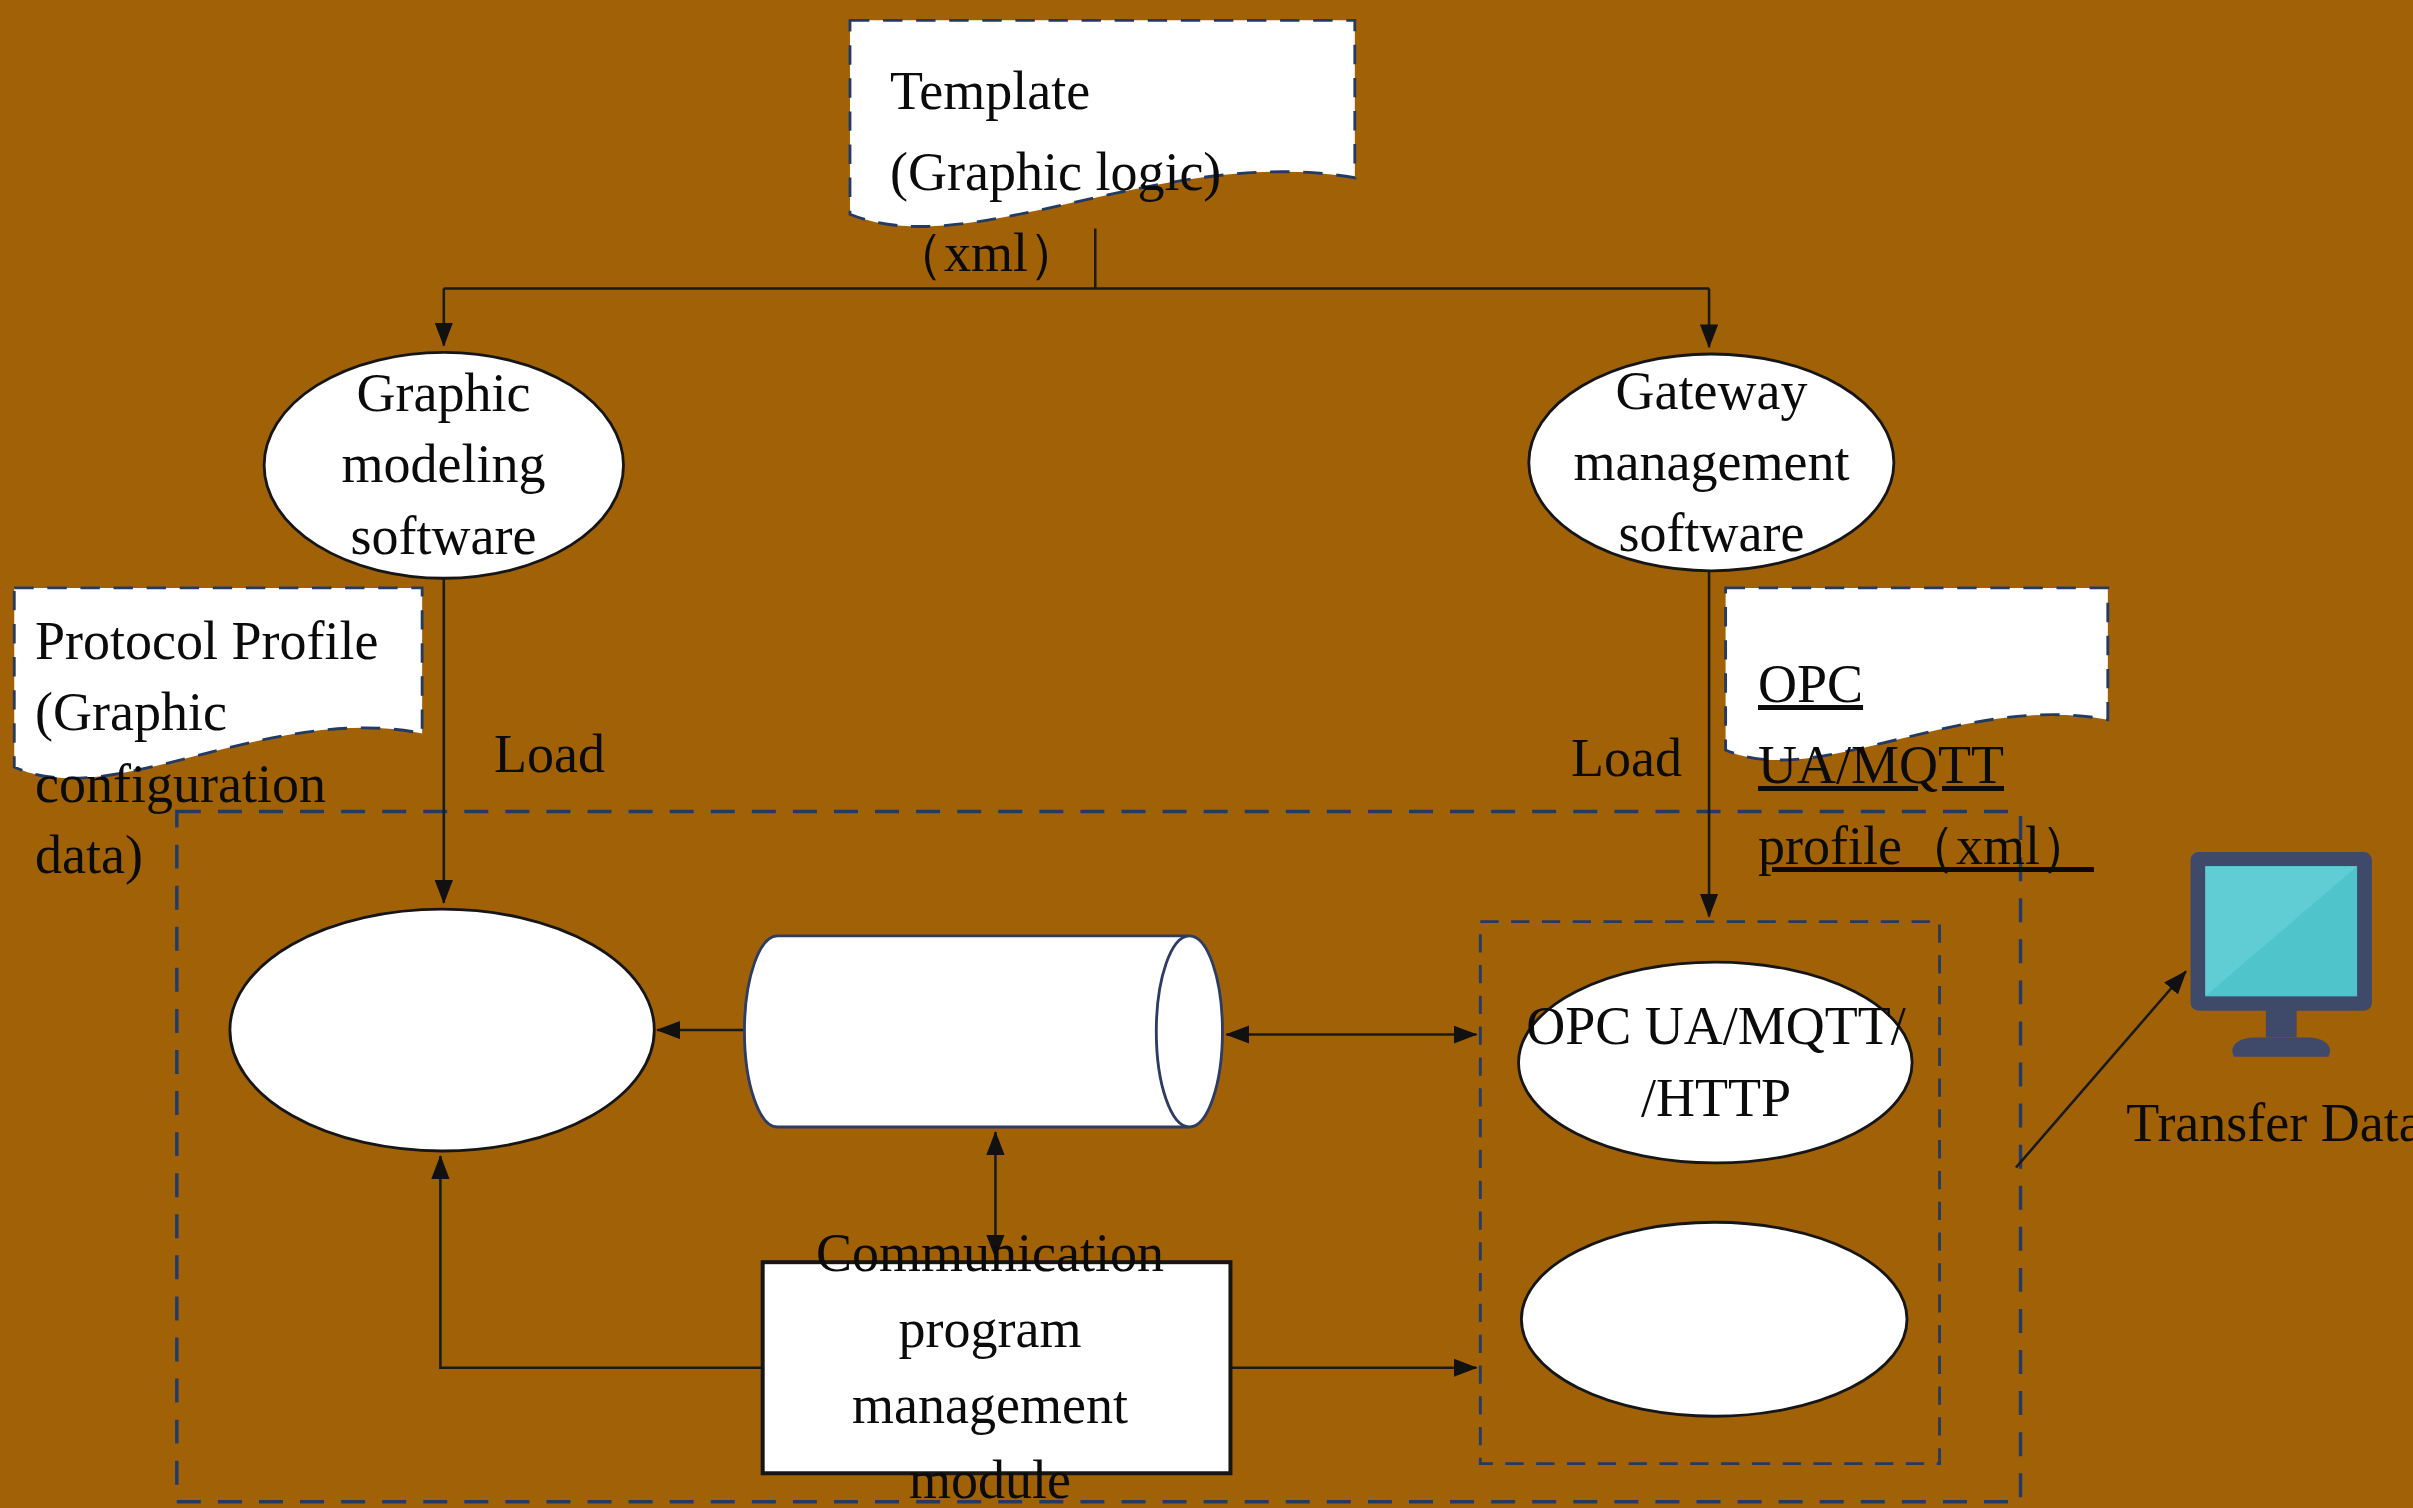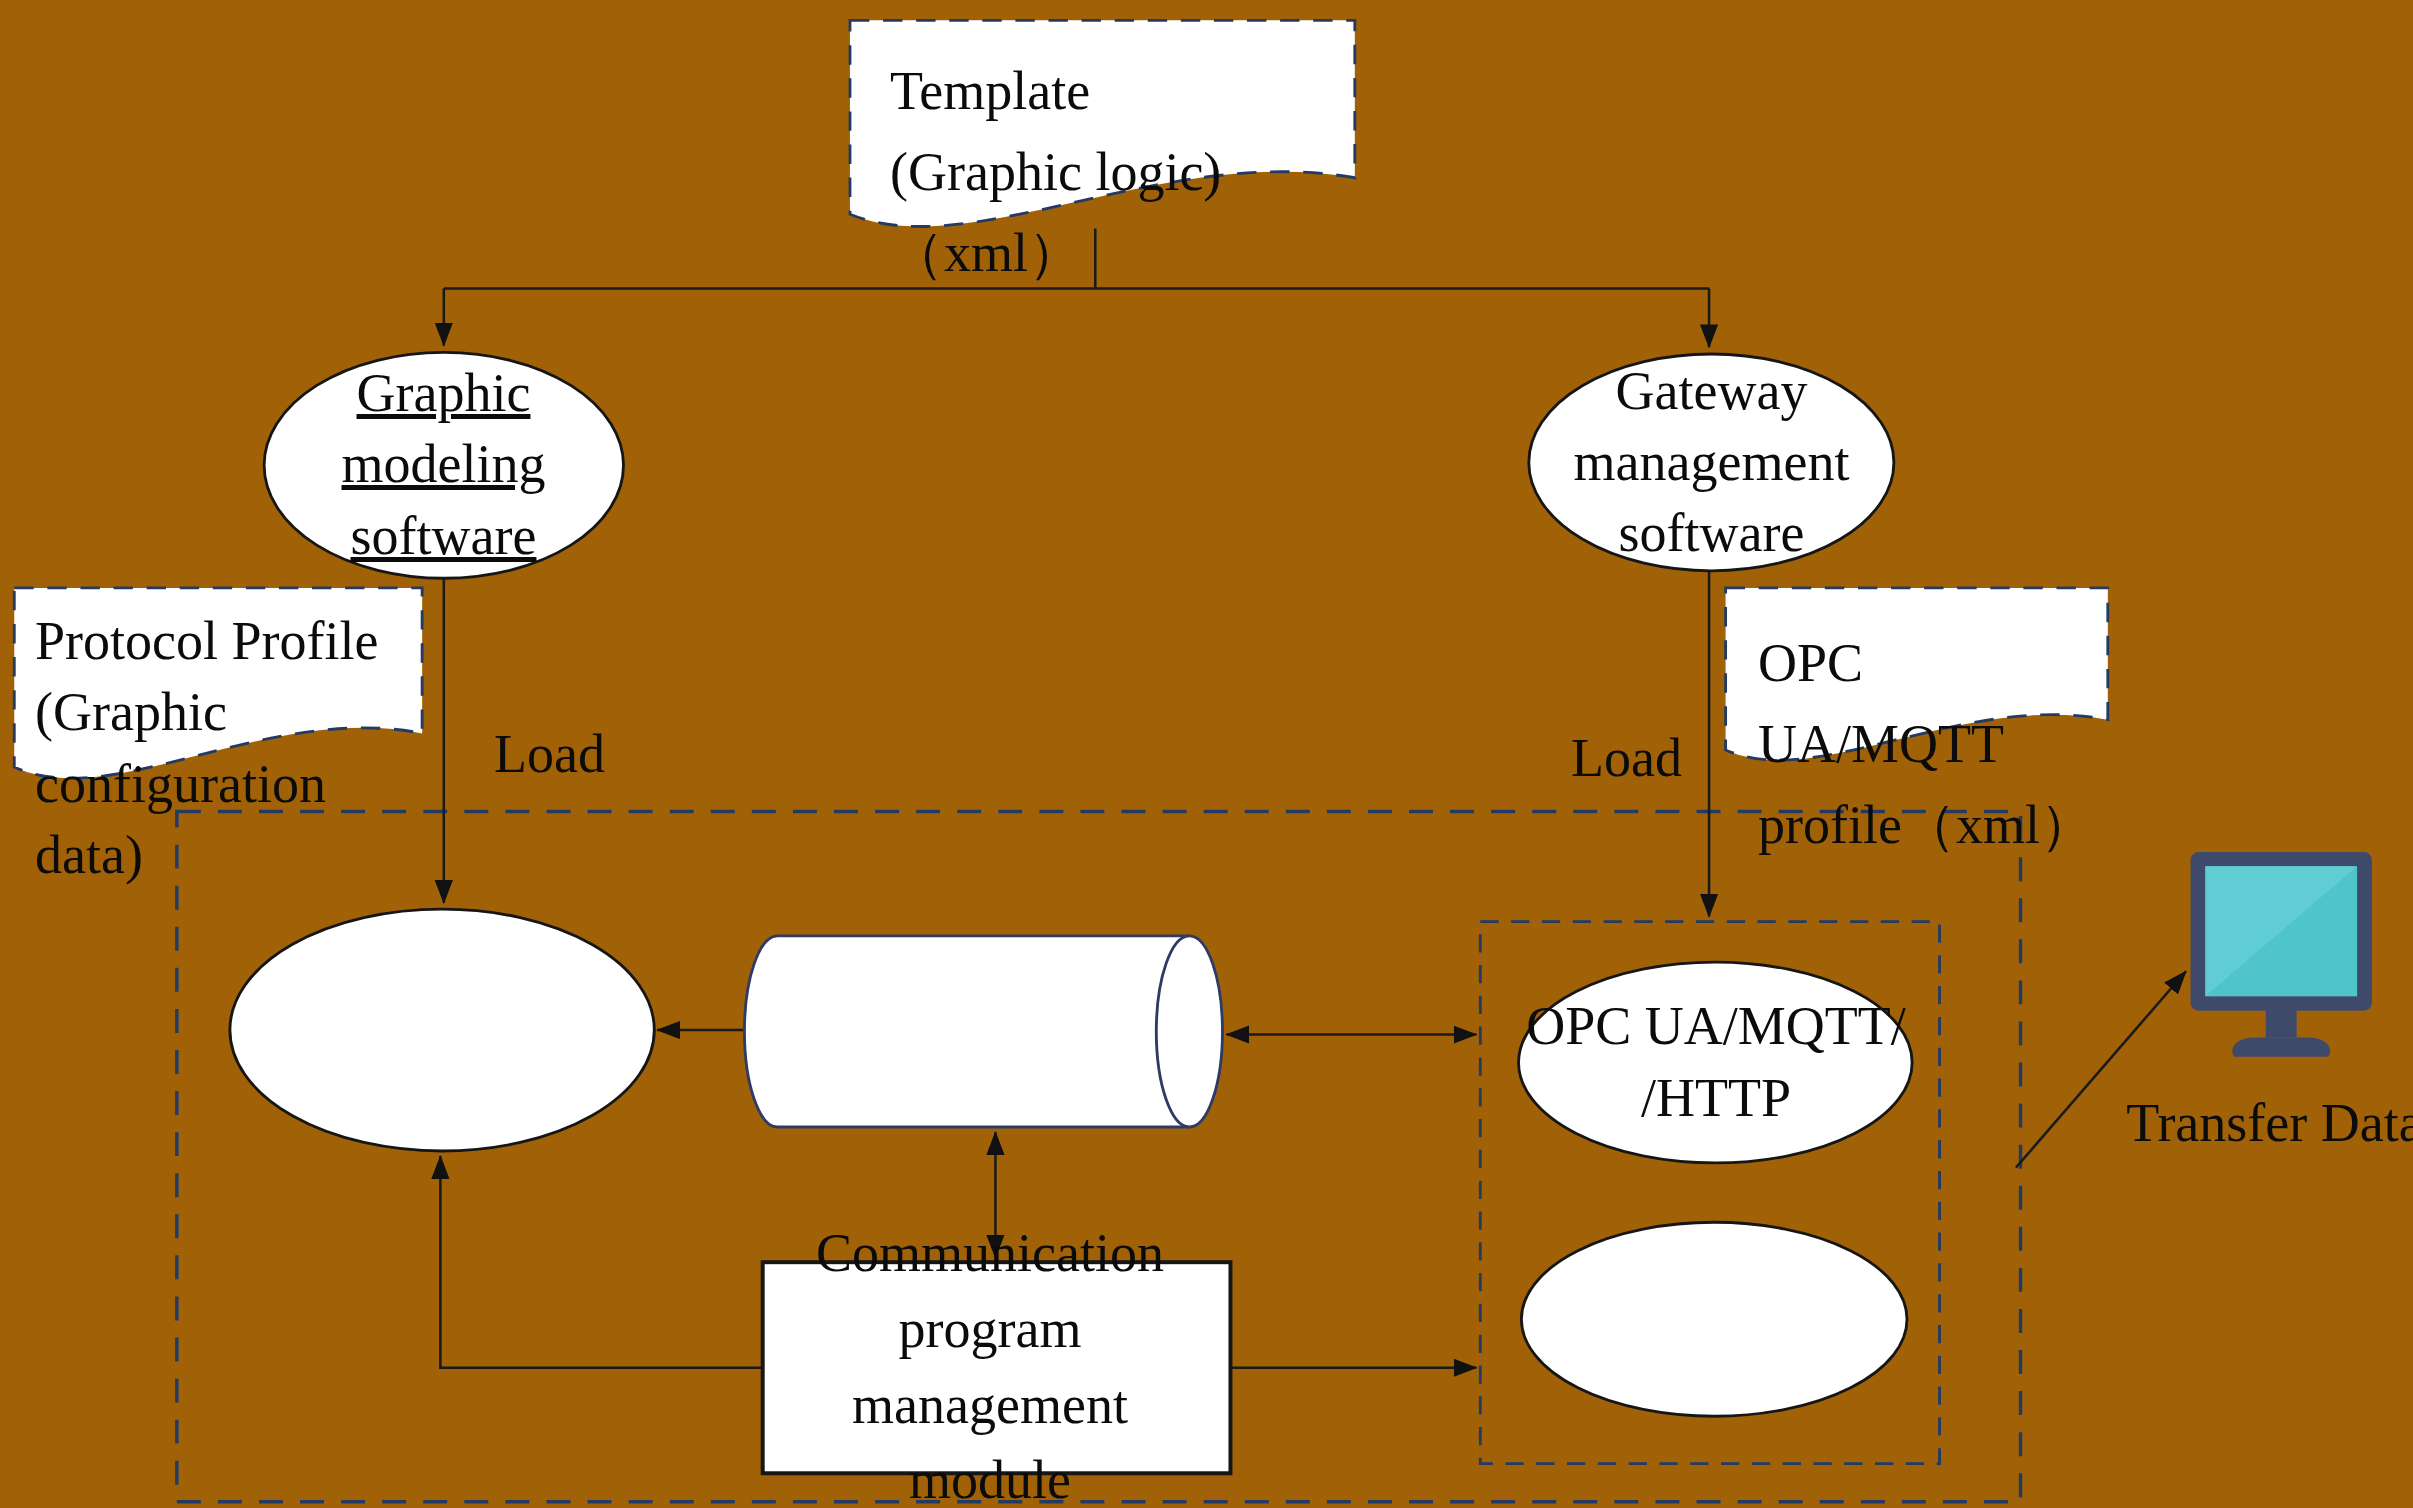--- a/index.html
+++ b/index.html
@@ -107,24 +107,24 @@
     </g>
   </svg>
 
   <div class="lbl left wide-lines" style="left:890px; top:51px; width:451px; height:171px;">Template
 (Graphic logic)（xml）</div>
 
   <div class="lbl left" style="left:35px; top:606px; width:377px; height:183px;">Protocol Profile
 (Graphic
 configuration data)</div>
 
-  <div class="lbl left wide-lines" style="left:1758px; top:623px; width:342px; height:148px;">OPC UA/MQTT
+  <div class="lbl left wide-lines" style="left:1758px; top:644px; width:342px; height:148px;text-decoration:underline;">OPC UA/MQTT
 profile（xml）</div>
 
-  <div class="lbl" style="left:264px; top:353px; width:359px; height:224px;text-decoration:underline;">Graphic
+  <div class="lbl" style="left:264px; top:353px; width:359px; height:224px;">Graphic
 modeling
 software</div>
 
   <div class="lbl" style="left:1529px; top:355px; width:365px; height:215px;">Gateway
 management
 software</div>
 
 
 
   <div class="lbl" style="left:1519px; top:963px; width:394px; height:199px;">OPC UA/MQTT/

